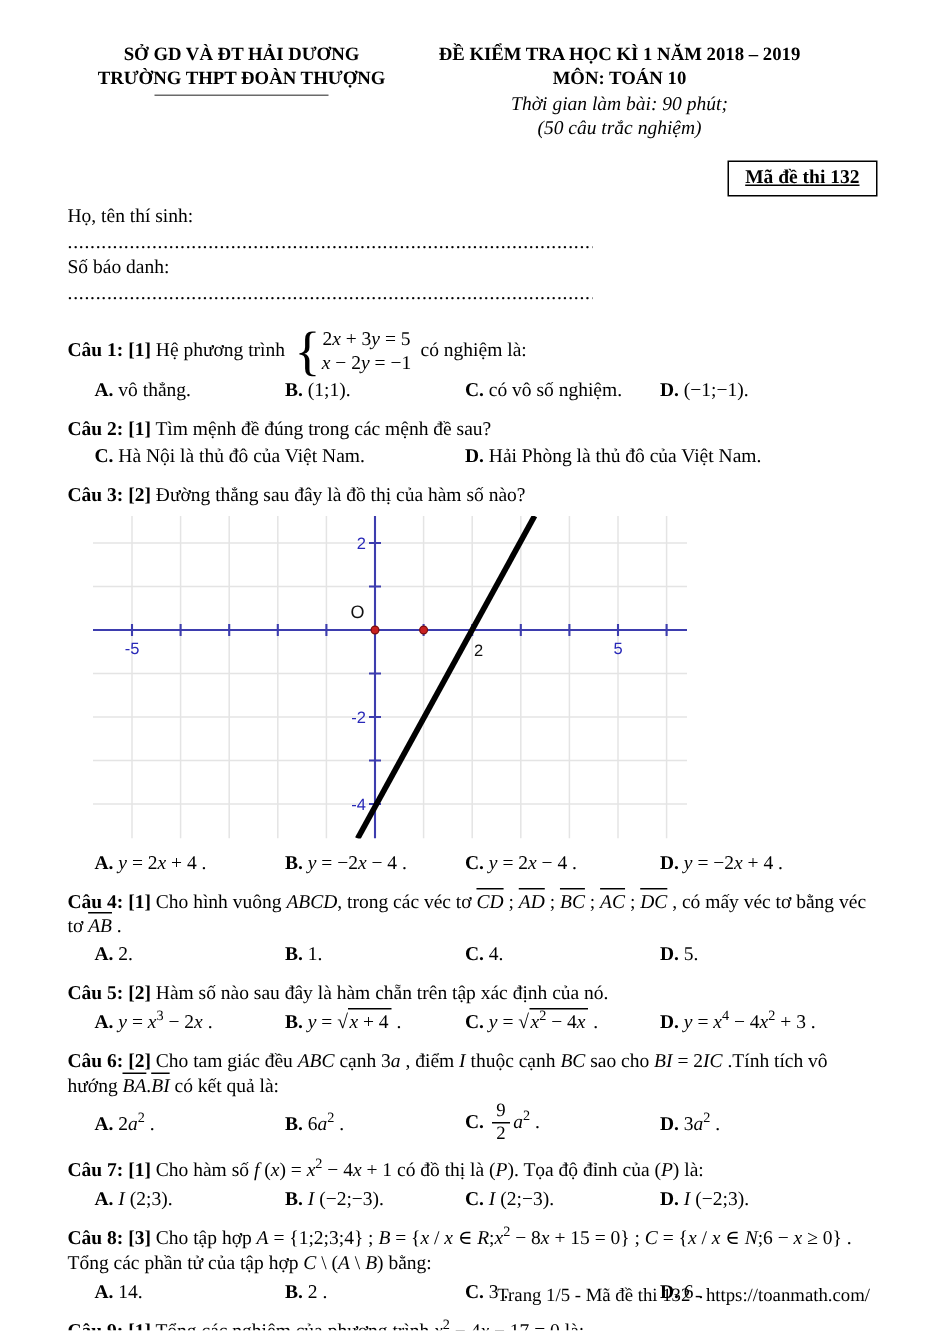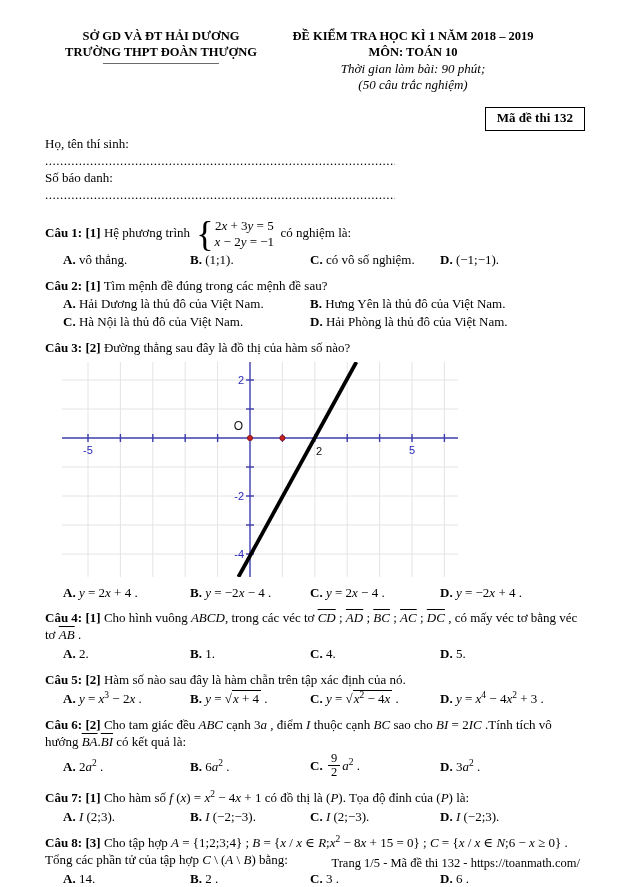--- a/index.html
+++ b/index.html
@@ -9,21 +9,21 @@
     font-family:"Liberation Serif","DejaVu Serif",serif;font-size:13px;line-height:1.3;
   }
   
   .hdr{display:flex;}
   .hdr-left{width:232px;text-align:center;font-weight:bold;font-size:12.5px;line-height:1.3;}
   .hdr-right{flex:1;text-align:center;padding-right:36px;}
   .hdr-right .t{font-weight:bold;font-size:12.5px;line-height:1.3;}
   .hdr-right .i{font-style:italic;font-size:13px;line-height:1.3;}
   .hr-under{width:116px;border-top:1.5px solid #6a6a6a;margin:2px auto 0;height:0;}
   .code-row{text-align:right;margin-top:13px;}
-  .code-box{display:inline-block;border:1.6px solid #000;padding:2px 11px 3px;font-weight:bold;font-size:13px;}
+  .code-box{display:inline-block;border:1.6px solid #000;padding:2px 11px 3px;font-weight:bold;font-size:13px;text-decoration:underline;}
   
   .student{margin-top:5px;}
   .srow{display:flex;width:350px;white-space:nowrap;flex-direction:column;}
   .sdots{flex:1;overflow:hidden;letter-spacing:.5px;}
   
   .q{margin-top:9px;}
   .qline{margin:0;}
   .ok{font-weight:bold;}
   .row4{display:flex;margin:2px 0 0 18px;align-items:flex-start;}
   .row4 .c1{width:127px;}.row4 .c2{width:120px;}.row4 .c3{width:130px;}.row4 .c4{flex:1;}
@@ -99,24 +99,20 @@
     </div>
   </section>
 
   <section class="q">
     <p class="qline">
       <b>Câu 2:</b>
       <b>[1]</b>
       <span>Tìm mệnh đề đúng trong các mệnh đề sau?</span>
     </p>
     <div class="row2">
-      <span class="w1"><b class="ok">A.</b> <span>Hải Dương là thủ đô của Việt Nam.</span></span>
-      <span class="w2"><b class="ok">B.</b> <span>Hưng Yên là thủ đô của Việt Nam.</span></span>
-    </div>
-    <div class="row2">
       <span class="w1"><b class="ok">C.</b> <span>Hà Nội là thủ đô của Việt Nam.</span></span>
       <span class="w2"><b class="ok">D.</b> <span>Hải Phòng là thủ đô của Việt Nam.</span></span>
     </div>
   </section>
 
   <section class="q">
     <p class="qline">
       <b>Câu 3:</b>
       <b>[2]</b>
       <span>Đường thẳng sau đây là đồ thị của hàm số nào?</span>

